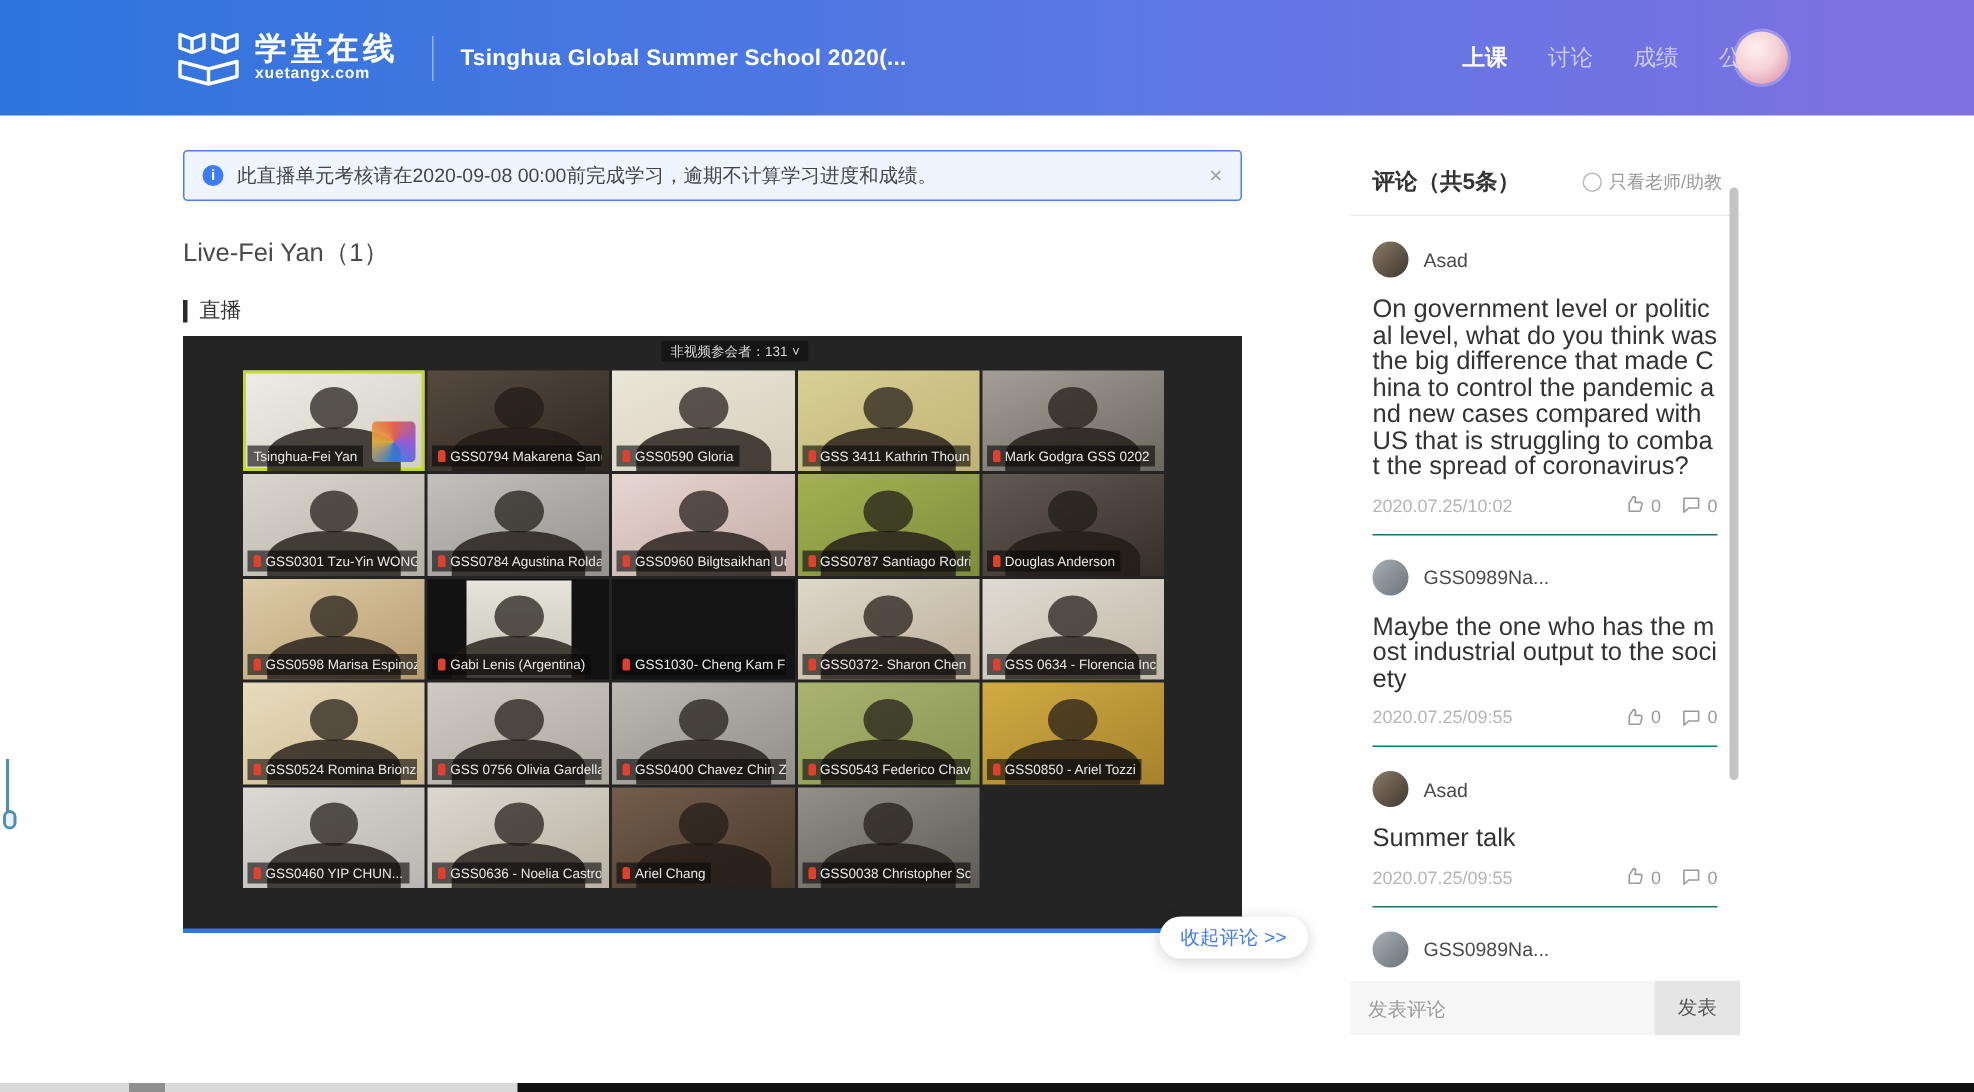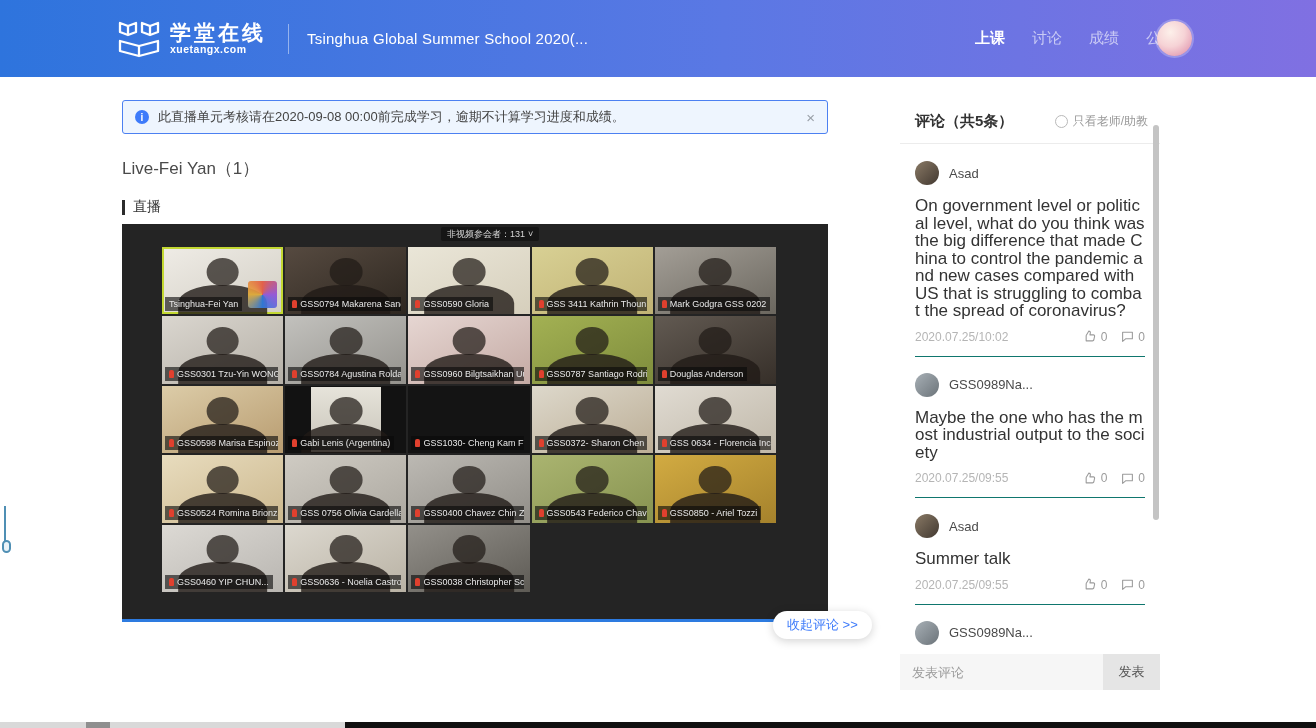--- a/index.html
+++ b/index.html
@@ -12,21 +12,21 @@
   .header {
     position:absolute; left:0; top:0; width:1316px; height:77px;
     background:linear-gradient(90deg,#2e74dd 0%,#5a78e4 55%,#8070e2 100%);
     display:flex; align-items:center; color:#fff;
   }
   .logo { display:flex; align-items:center; gap:10px; margin-left:118px; }
   .logo-text { line-height:1.05; }
   .logo-cn { font-size:21px; font-weight:bold; letter-spacing:3px; }
   .logo-en { font-size:10.5px; font-weight:bold; letter-spacing:.5px; }
   .header-sep { width:1px; height:30px; background:rgba(255,255,255,.45); margin:0 18px 0 22px; }
-  .course-title { font-size:15px; font-weight:normal; letter-spacing:.2px; }
+  .course-title { font-size:15px; font-weight:bold; letter-spacing:.2px; }
   .header-nav { position:absolute; right:140px; display:flex; gap:27px; align-items:center; }
   .nav-item { font-size:15px; color:rgba(255,255,255,.62); cursor:pointer; }
   .nav-item.active { color:#fff; font-weight:bold; }
   .header-avatar {
     position:absolute; right:124px; top:21px; width:35px; height:35px; border-radius:50%;
     background:radial-gradient(circle at 38% 32%, #fdf0ea 0%, #f6d3d6 45%, #e8a9bb 75%, #d492ad 100%);
     box-shadow:0 0 0 2px rgba(255,255,255,.25);
   }
   
   .notice {
@@ -343,20 +343,28 @@
         </span>
       </div>
       <div class="cell" style="background: linear-gradient(155deg, rgb(220, 216, 207), rgb(185, 178, 164));">
         <span class="figure"></span>
 
         <span class="plate">
           <i class="mic"></i>
           <span>GSS0636 - Noelia Castro</span>
         </span>
       </div>
+      <div class="cell" style="background: linear-gradient(155deg, rgb(115, 93, 76), rgb(74, 57, 44));">
+        <span class="figure"></span>
+
+        <span class="plate">
+          <i class="mic"></i>
+          <span>Ariel Chang</span>
+        </span>
+      </div>
       <div class="cell" style="background: linear-gradient(155deg, rgb(147, 144, 138), rgb(94, 91, 85));">
         <span class="figure"></span>
 
         <span class="plate">
           <i class="mic"></i>
           <span>GSS0038 Christopher Sco...</span>
         </span>
       </div>
   </div>
 </div>

